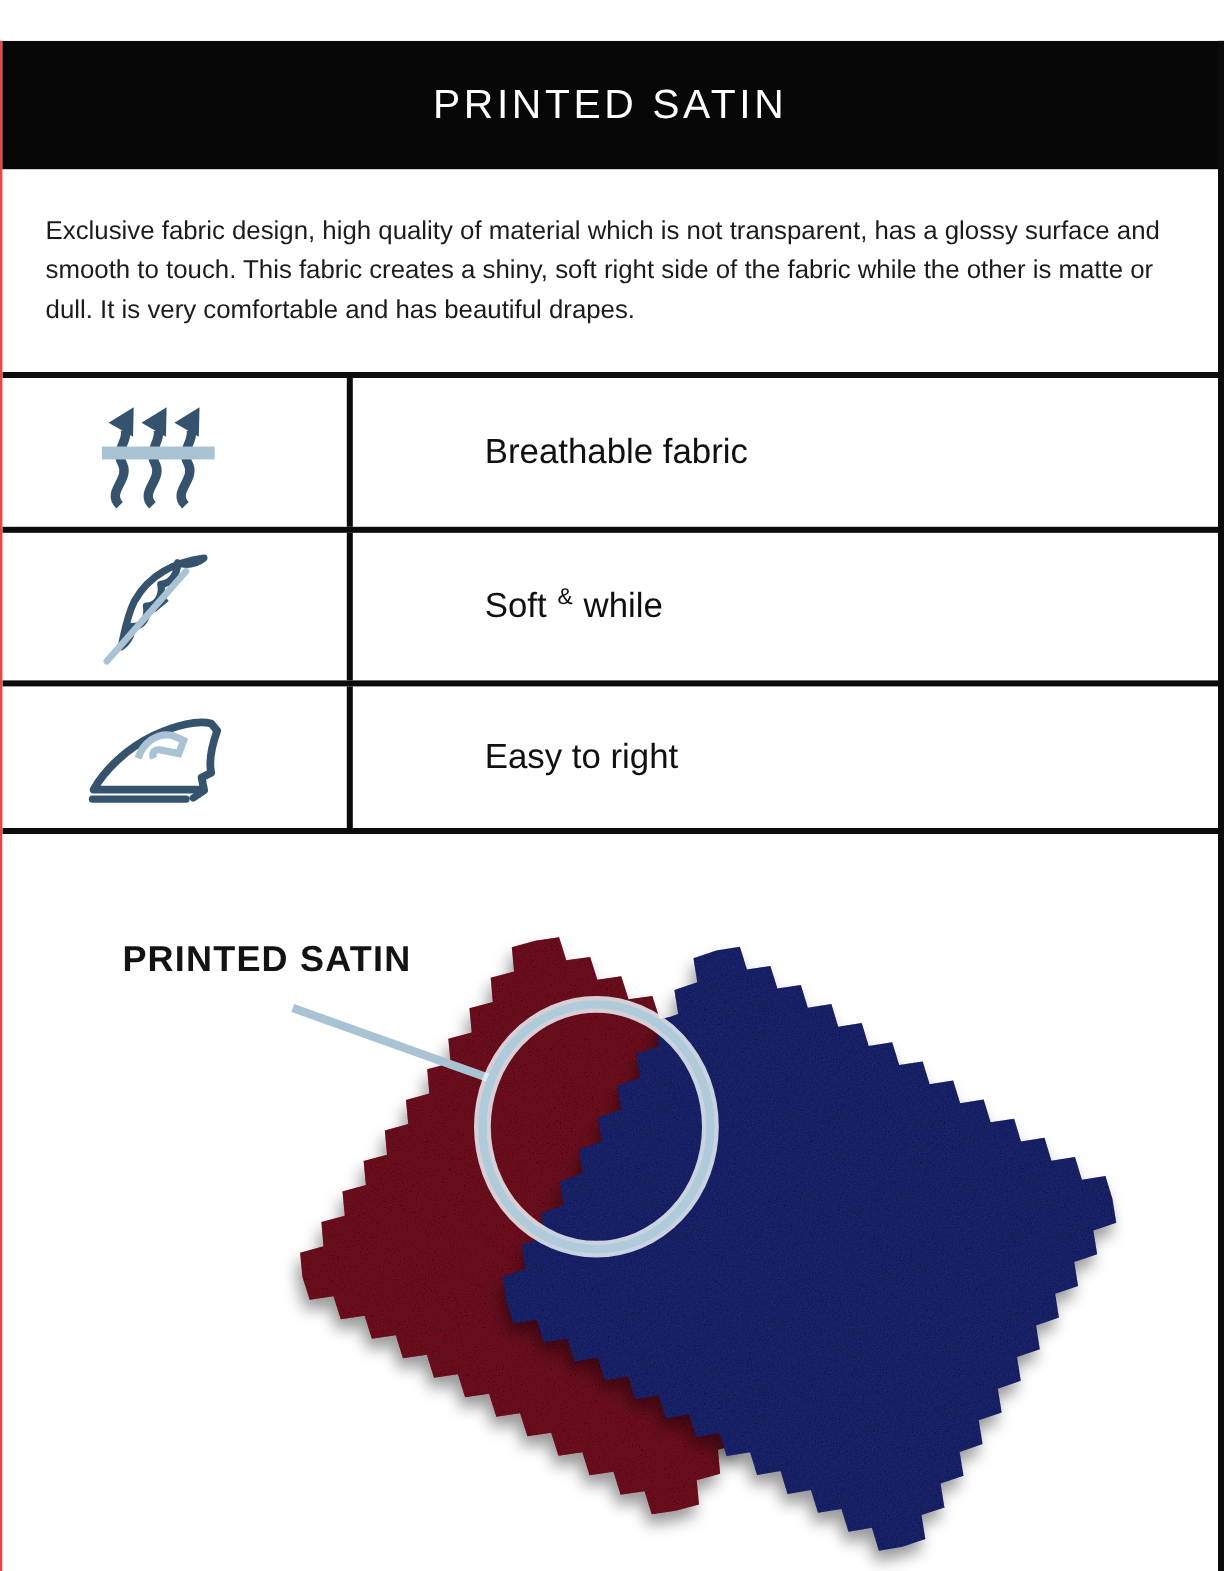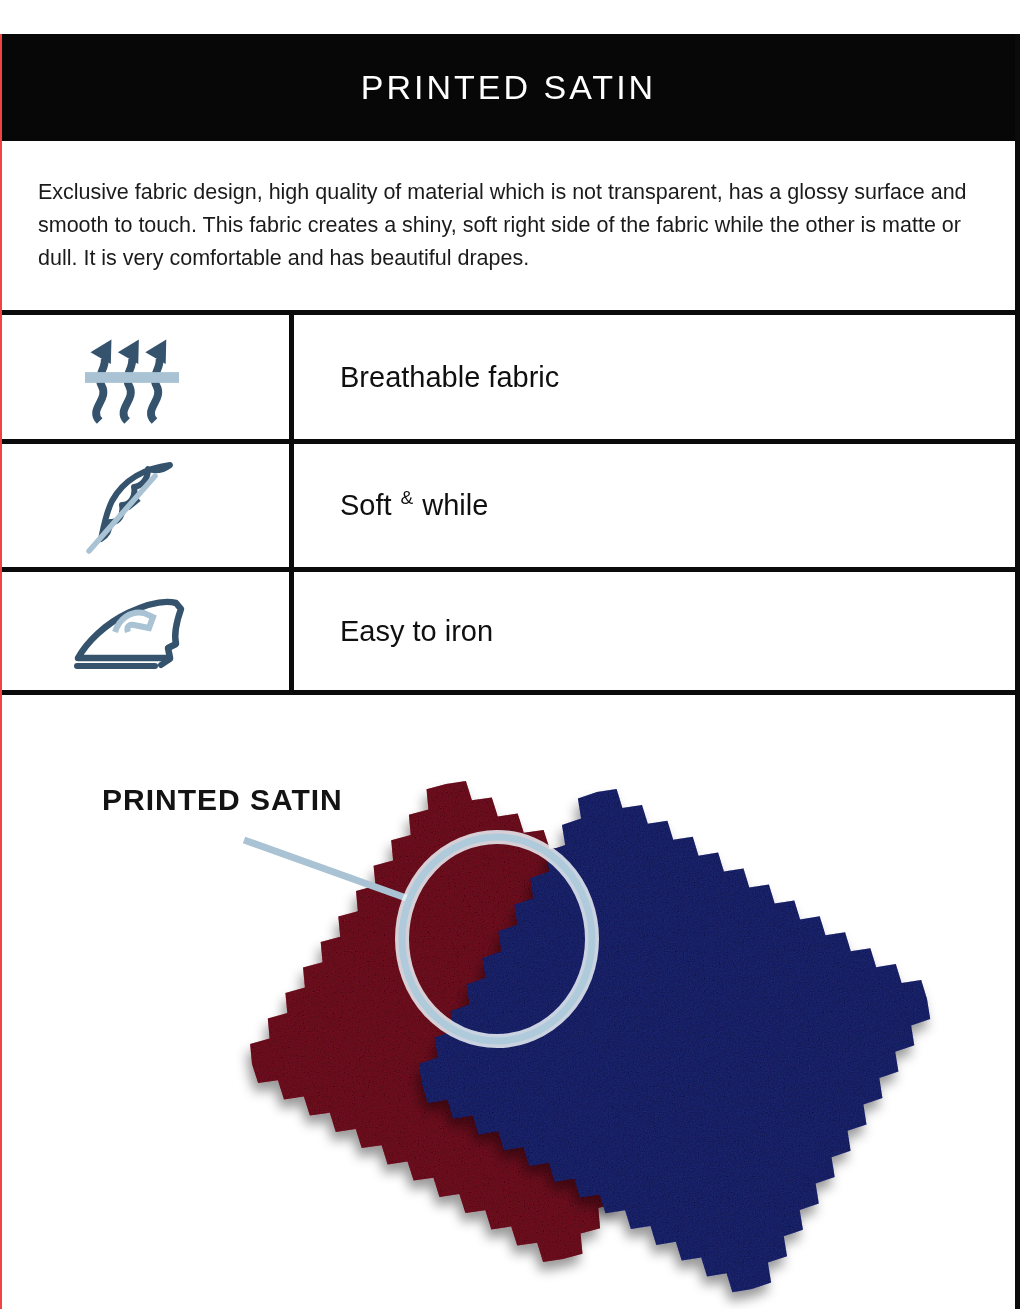--- a/index.html
+++ b/index.html
@@ -14,21 +14,21 @@
     height:174px;box-sizing:border-box;border-bottom:5px solid #0b0b0b;
     display:flex;align-items:center;padding:0 40px 0 36px;
   }
   .description p{margin:0;font-size:21.5px;line-height:33px;color:#1b1b1b;max-width:962px;}
   .feature-row{display:flex;box-sizing:border-box;border-bottom:5px solid #0b0b0b;}
   .row-1{height:129px;} .row-2{height:128px;text-align:center;} .row-3{height:123px;}
   .icon-cell{
     width:292px;box-sizing:border-box;border-right:5px solid #0b0b0b;
     display:flex;align-items:center;justify-content:center;padding-right:28px;flex:none;
   }
-  .label-cell{flex:1;display:flex;align-items:center;padding-left:46px;font-size:29px;color:#101010;}
+  .label-cell{flex:1;display:flex;align-items:center;padding-left:110px;font-size:29px;color:#101010;}
   .amp{display:inline-block;font-size:19px;transform:translateY(-8px);margin:0 9px;}
   .swatch-section{position:relative;height:639px;background:#ffffff;}
   .swatch-svg{position:absolute;left:0;top:0;}
   .swatch-label{
     position:absolute;left:100px;top:88px;font-size:30px;font-weight:bold;
     letter-spacing:1px;color:#131313;white-space:nowrap;
   }
   .bottom-strip{height:9px;background:#0b0b0b;margin:0 -5px;}
 </style>
 </head>
@@ -78,21 +78,21 @@
   </div>
 
   <div class="feature-row row-3">
     <div class="icon-cell">
       <svg width="120" height="92" viewBox="0 0 120 92">
         <path d="M6,73 C15,57 33,39 56,28 C75,19 93,15 104,18 L109,24 C104,38 102,50 104,59 L96,63 L98,73 Z" fill="none" stroke-width="6.5" stroke-linejoin="round" stroke="#35536d"></path>
         <path d="M43,47 C47,34 59,25 72,28 L81,32 L77,43 L62,40 C57,39 54,42 56,47" fill="none" stroke-width="6" stroke="#a9c3d4"></path>
         <path d="M5,81 L83,81 M89,80 L98,74" fill="none" stroke-width="6" stroke-linecap="round" stroke="#35536d"></path>
       </svg>
     </div>
-    <div class="label-cell">Easy to iron</div>
+    <div class="label-cell">Easy to right</div>
   </div>
 
   <div class="swatch-section">
     <svg class="swatch-svg" width="1010" height="639" viewBox="0 0 1010 639">
       <defs>
         <filter id="fab" x="-15%" y="-15%" width="130%" height="135%">
           <feTurbulence type="fractalNoise" baseFrequency="0.8" numOctaves="3" result="noise"></feTurbulence>
           <feColorMatrix in="noise" type="matrix" values="0 0 0 0 0  0 0 0 0 0  0 0 0 0 0  0.45 0.45 0.45 0 -0.35" result="shade"></feColorMatrix>
           <feComposite in="shade" in2="SourceGraphic" operator="in" result="tex"></feComposite>
           <feMerge result="fabric">

